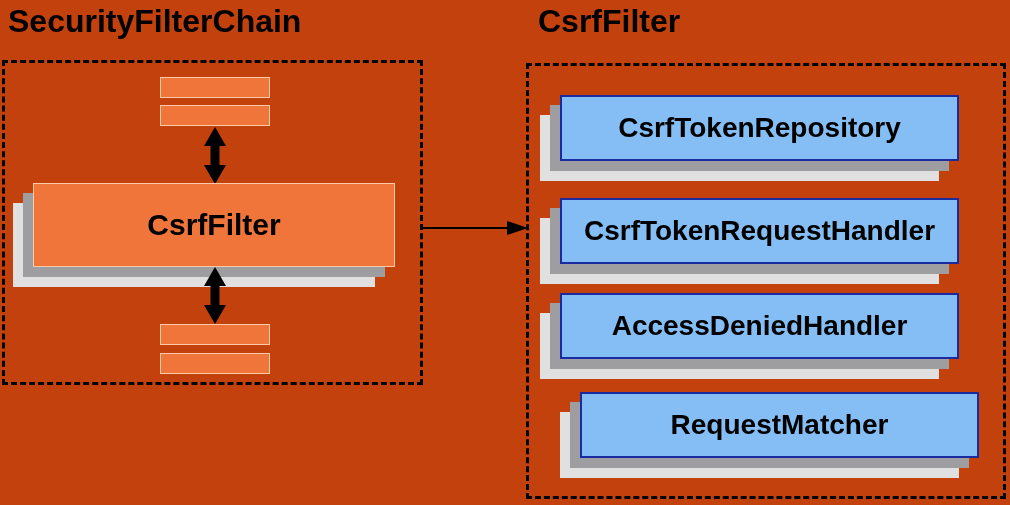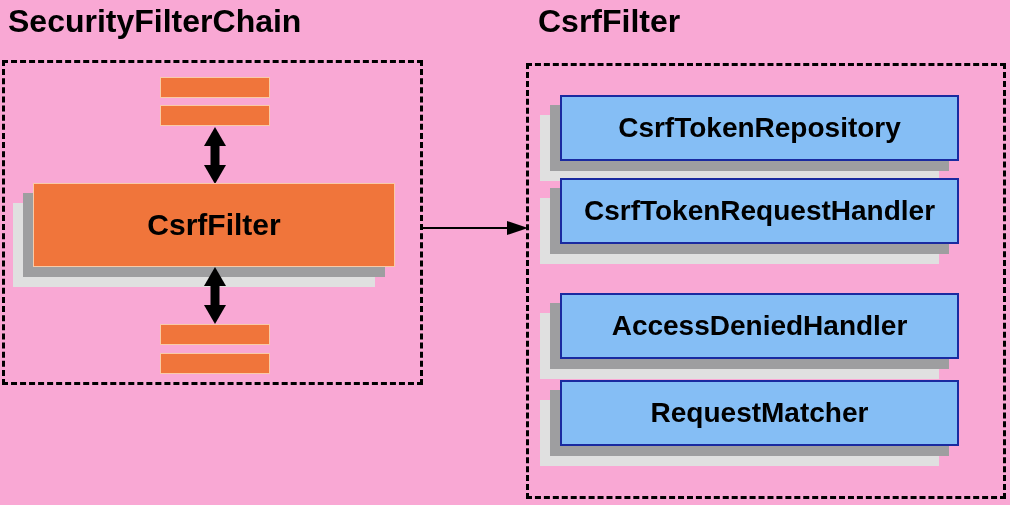--- a/index.html
+++ b/index.html
@@ -1,20 +1,20 @@
 <!DOCTYPE html>
 <html><head>
 <meta charset="utf-8">
 <style>
   html, body { margin: 0; padding: 0; background: #ffffff; }
   .stage {
     position: relative;
     width: 1010px;
     height: 505px;
-    background: #f9a8d4;
+    background: #c2410c;
     font-family: "Liberation Sans", sans-serif;
     overflow: hidden;
   }
   .heading {
     position: absolute;
     font-size: 32px;
     font-weight: bold;
     color: #000000;
     white-space: nowrap;
     line-height: 1.1;
@@ -61,23 +61,23 @@
     left: 560px;
     width: 399px; height: 66px;
     background: #85BEF5;
     border: 2px solid #1A2AA0;
     box-sizing: border-box;
     box-shadow: -10px 10px 0 #9E9EA0, -20px 20px 0 #E0E0E0;
     display: flex; align-items: center; justify-content: center;
   }
   .component .label { font-size: 28px; font-weight: bold; color: #000000; }
   #component-0 { top: 95px;  }
-  #component-1 { top: 178px; }
+  #component-1 { top: 198px; }
   #component-2 { top: 293px; }
-  #component-3 { top: 380px; }
+  #component-3 { top: 392px; margin-left: 20px; }
 
   .arrow-svg { position: absolute; display: block; }
   #double-arrow-top    { left: 203px; top: 127px; }
   #double-arrow-bottom { left: 203px; top: 267px; }
   #connector-arrow     { left: 423px; top: 219px; }
 </style>
 </head>
 <body>
 
 <div class="stage">

